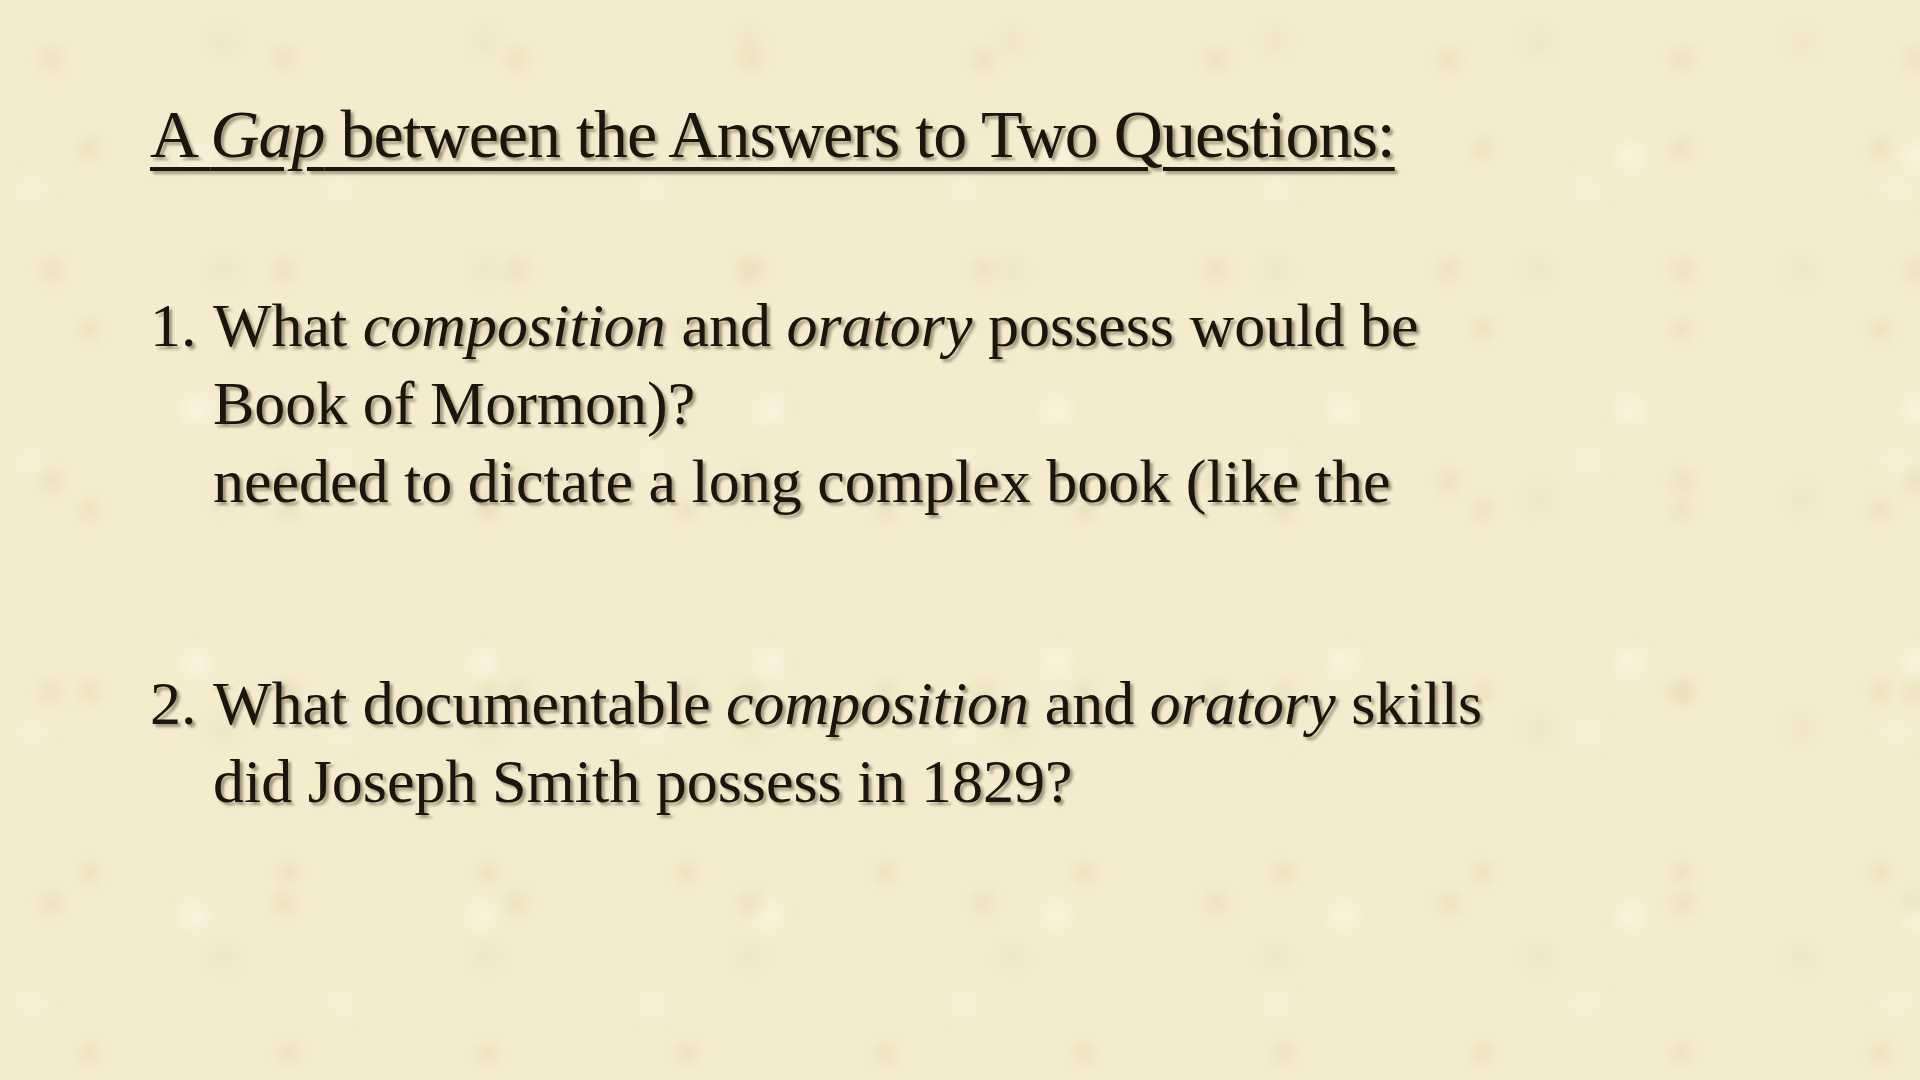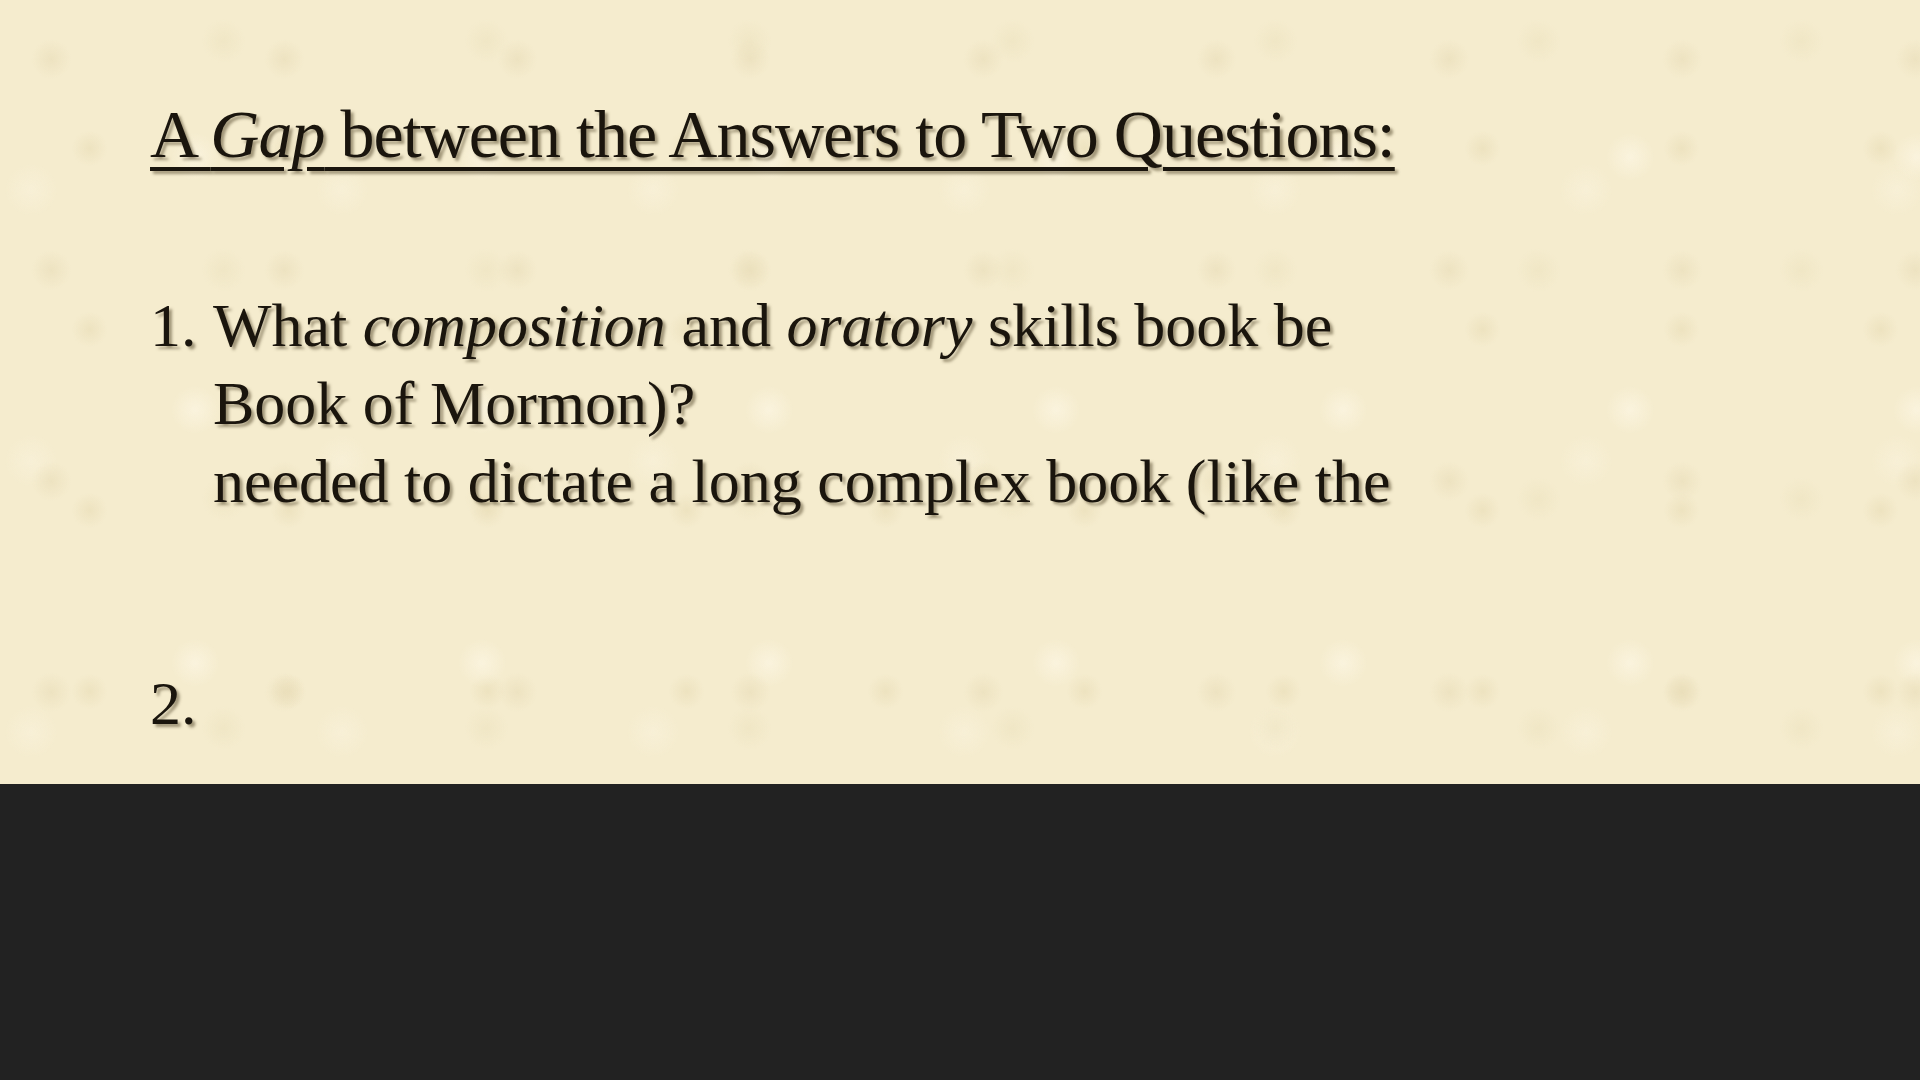--- a/index.html
+++ b/index.html
@@ -3,21 +3,21 @@
 <meta charset="utf-8">
 <style>
   html, body {
     margin: 0;
     padding: 0;
     background: #222;
   }
   .slide {
     position: relative;
     width: 1920px;
-    height: 784px;
+    height: 1080px;
     overflow: hidden;
     font-family: "Liberation Serif", "DejaVu Serif", serif;
     background-color: #f5ecce;
     
     background-image:
       radial-gradient(circle at 22% 28%, rgba(231,219,182,0.55) 0px, rgba(231,219,182,0) 20px),
       radial-gradient(circle at 68% 62%, rgba(253,247,229,0.65) 0px, rgba(253,247,229,0) 24px),
       radial-gradient(circle at 45% 82%, rgba(228,215,174,0.45) 0px, rgba(228,215,174,0) 18px),
       radial-gradient(circle at 85% 18%, rgba(236,226,190,0.55) 0px, rgba(236,226,190,0) 22px),
       radial-gradient(circle at 10% 70%, rgba(250,243,221,0.55) 0px, rgba(250,243,221,0) 26px);
@@ -68,22 +68,26 @@
 </style>
 </head>
 <body>
 
 <div class="slide" style="background-color: rgb(245, 236, 206); color: rgb(26, 21, 13);">
   <h1 class="title"><span>A </span><span class="it">Gap</span><span> between the Answers to Two Questions:</span></h1>
   <ol class="questions">
       <li>
         <span class="num">1.</span>
         <div class="qbody">
-          <div class="qline"><span>What </span><span class="it">composition</span><span> and </span><span class="it">oratory</span><span> skills book be</span></div>
+          <div class="qline"><span>What </span><span class="it">composition</span><span> and </span><span class="it">oratory</span><span> possess would be</span></div>
           <div class="qline"><span>Book of  Mormon)?</span></div>
           <div class="qline"><span>needed to dictate a long complex book (like the</span></div>
         </div>
       </li>
       <li>
         <span class="num">2.</span>
+        <div class="qbody">
+          <div class="qline"><span>What documentable </span><span class="it">composition</span><span> and </span><span class="it">oratory</span><span> skills</span></div>
+          <div class="qline"><span>did Joseph Smith possess in 1829?</span></div>
+        </div>
       </li>
     </ol>
 </div>
 
 </body></html>

